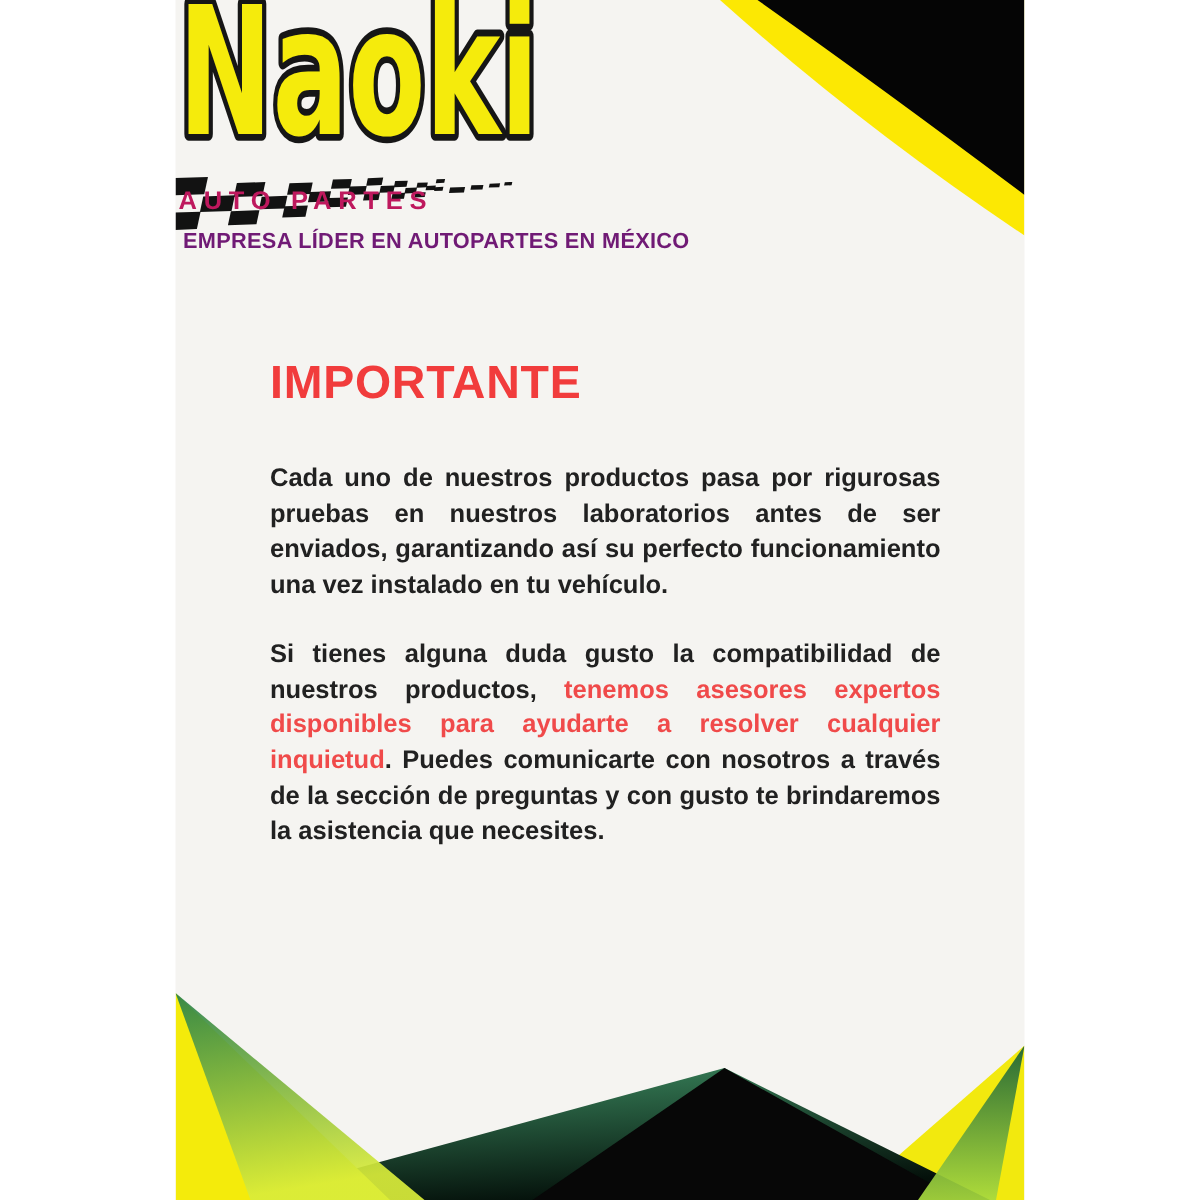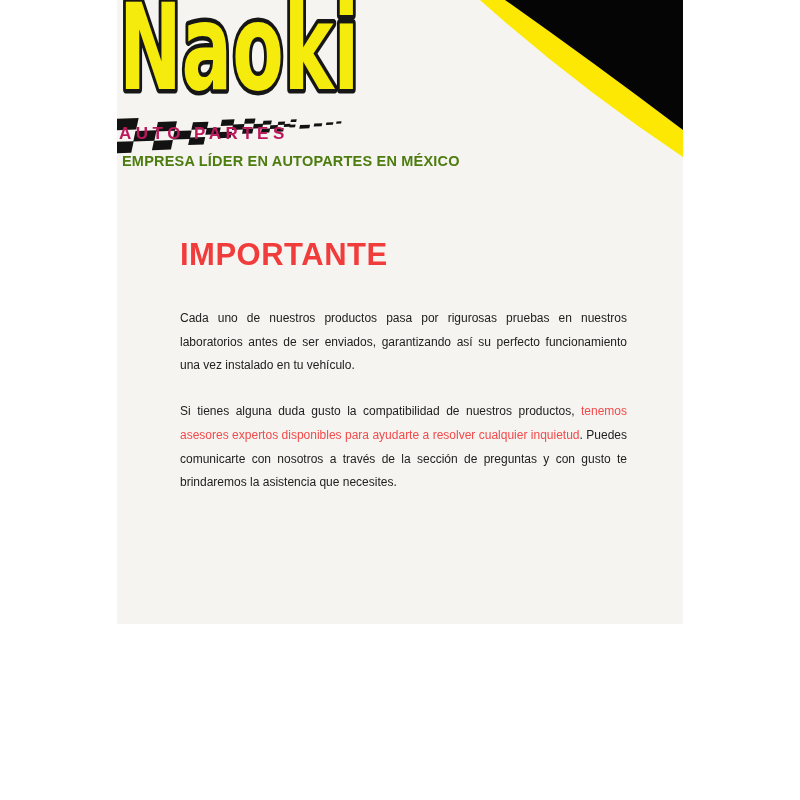--- a/index.html
+++ b/index.html
@@ -1,44 +1,44 @@
 <!DOCTYPE html>
 <html><head>
 <meta charset="utf-8">
 <style>
   html,body{margin:0;padding:0;}
   body{
     width:800px;height:800px;background:#ffffff;position:relative;overflow:hidden;
     font-family:"Liberation Sans", sans-serif;
   }
   .flyer{
-    position:absolute;left:117px;top:0;width:566px;height:624px;
+    position:absolute;left:117px;top:0;width:566px;height:800px;
     background:#f5f4f1;overflow:hidden;
   }
   .bg-decor{position:absolute;left:0;top:0;width:566px;height:800px;display:block;}
   .logo-svg{position:absolute;left:0;top:0;width:420px;height:160px;display:block;}
   .logo-sub{
     position:absolute;left:2px;top:92px;
     font-size:17px;font-weight:700;letter-spacing:4.5px;color:#be185d;white-space:nowrap;margin-top:32px;
   }
   .tagline{
     position:absolute;left:5px;top:153px;
-    font-size:14.5px;font-weight:700;letter-spacing:0.2px;color:#4d7c0f;white-space:nowrap;
+    font-size:14.5px;font-weight:700;letter-spacing:0.2px;color:#701a75;white-space:nowrap;
   }
   .content{
     position:absolute;left:63px;top:193px;width:447px;margin-top:44px;
   }
   .content h1{
     margin:0 0 34px 0;
     font-size:31px;line-height:36px;font-weight:700;letter-spacing:0.5px;
     color:#f13c3c;
   }
   .content p{
     margin:0 0 22px 0;
-    font-size:12px;line-height:23.7px;font-weight:400;
+    font-size:17px;line-height:23.7px;font-weight:700;
     color:#212121;text-align:justify;
   }
   .content p .hl{color:#f04a4a;}
 </style>
 </head>
 <body>
 
 <div class="flyer">
 
   <svg class="bg-decor" viewBox="0 0 566 800" aria-hidden="true">

